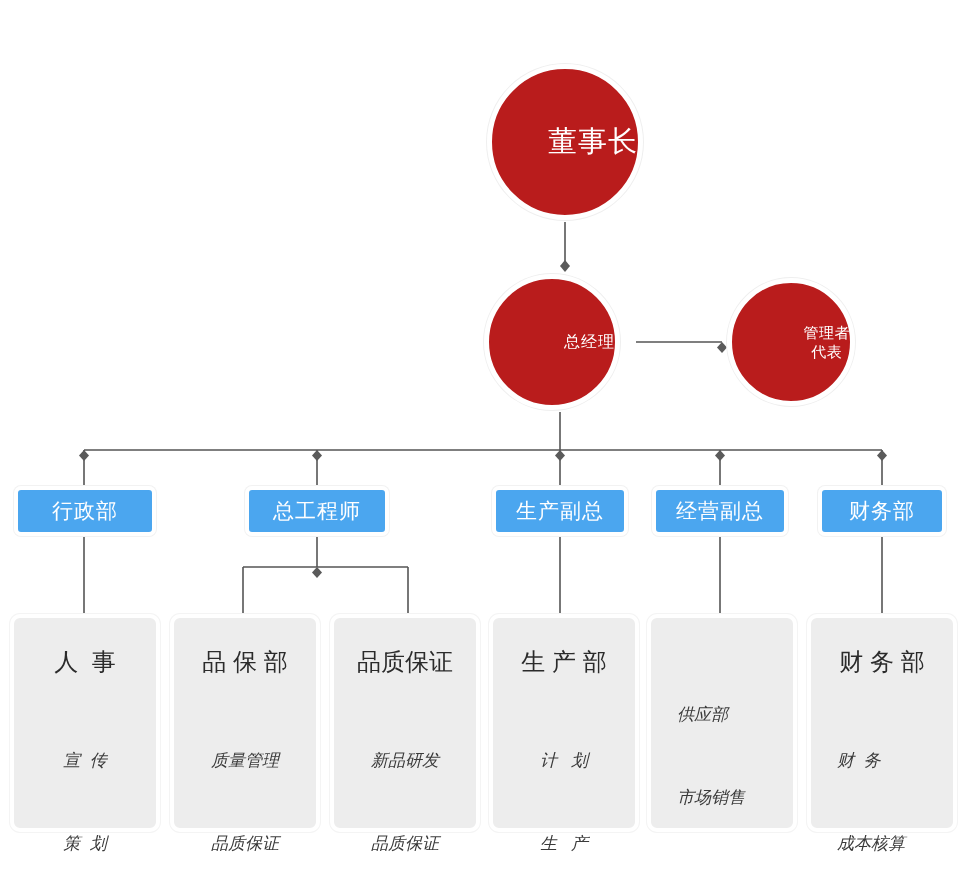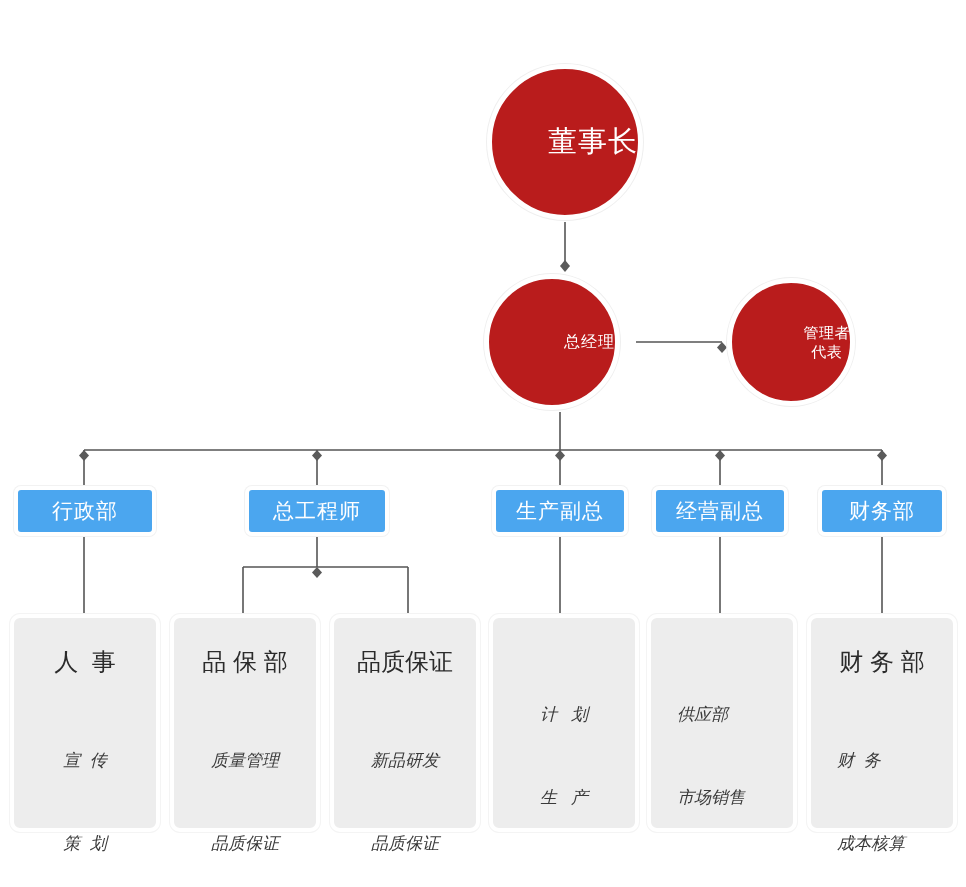--- a/index.html
+++ b/index.html
@@ -210,20 +210,21 @@
   <div class="leaf-box" style="left:330px; top:614px; width:150px; height:218px;">
     <div class="leaf-title">品质保证</div>
     <div class="leaf-items center">
       <div>新品研发</div>
       <div>品质保证</div>
       
     </div>
   </div>
 
   <div class="leaf-box" style="left:489px; top:614px; width:150px; height:218px;">
+    <div class="leaf-title">生 产 部</div>
     <div class="leaf-items center">
       <div>计   划</div>
       <div>生   产</div>
       
       
     </div>
   </div>
 
   <div class="leaf-box" style="left:647px; top:614px; width:150px; height:218px;">
     <div class="leaf-items left">

